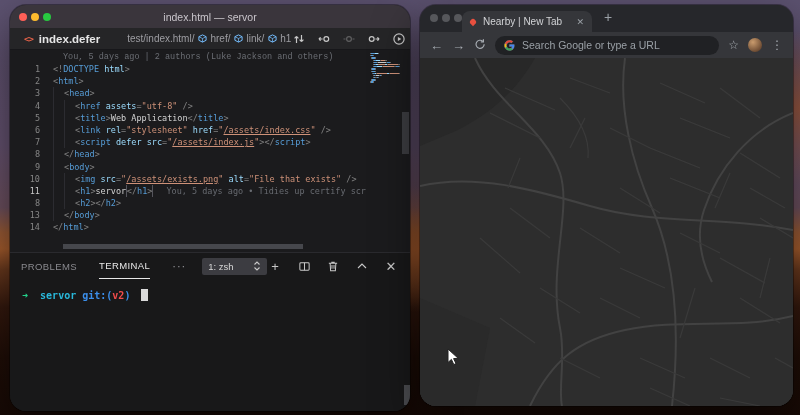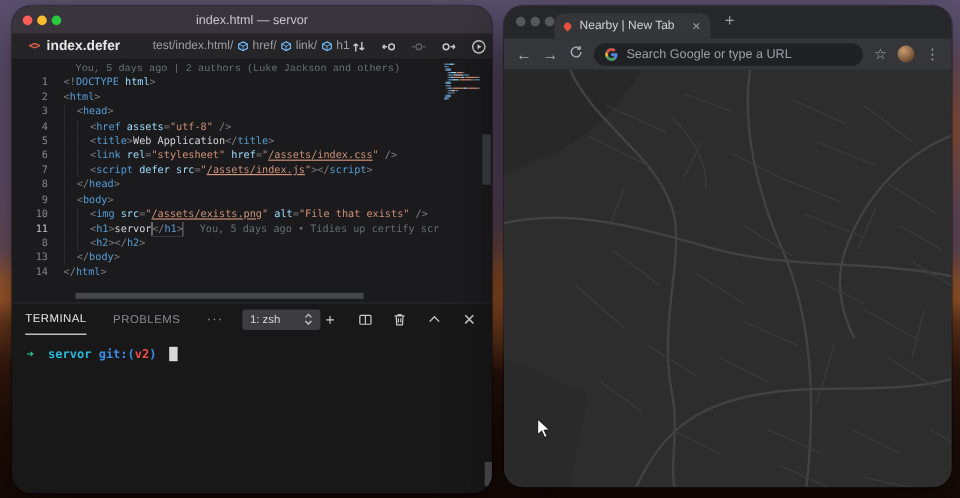--- a/index.html
+++ b/index.html
@@ -309,22 +309,22 @@
           <div class="mm-row">
             <span style="width: 0px;"></span>
           </div>
         </div>
       <div class="vsb"></div>
       <div class="hsb"></div>
     </div>
 
     <div class="vs-panel">
       <div class="pn-head">
+        <span class="pn-tab">PROBLEMS</span>
         <span class="pn-tab active">TERMINAL</span>
-        <span class="pn-tab">PROBLEMS</span>
         <span class="pn-more">···</span>
         <span class="pn-select">
           <span>1: zsh</span>
           <svg width="8" height="12" viewBox="0 0 8 12">
               <path d="M1.5 4.5L4 2l2.5 2.5M1.5 7.5L4 10 6.5 7.5"></path>
             </svg>
         </span>
         <span class="pn-acts">
           <span class="pbtn">+</span>
           <span class="pbtn">

